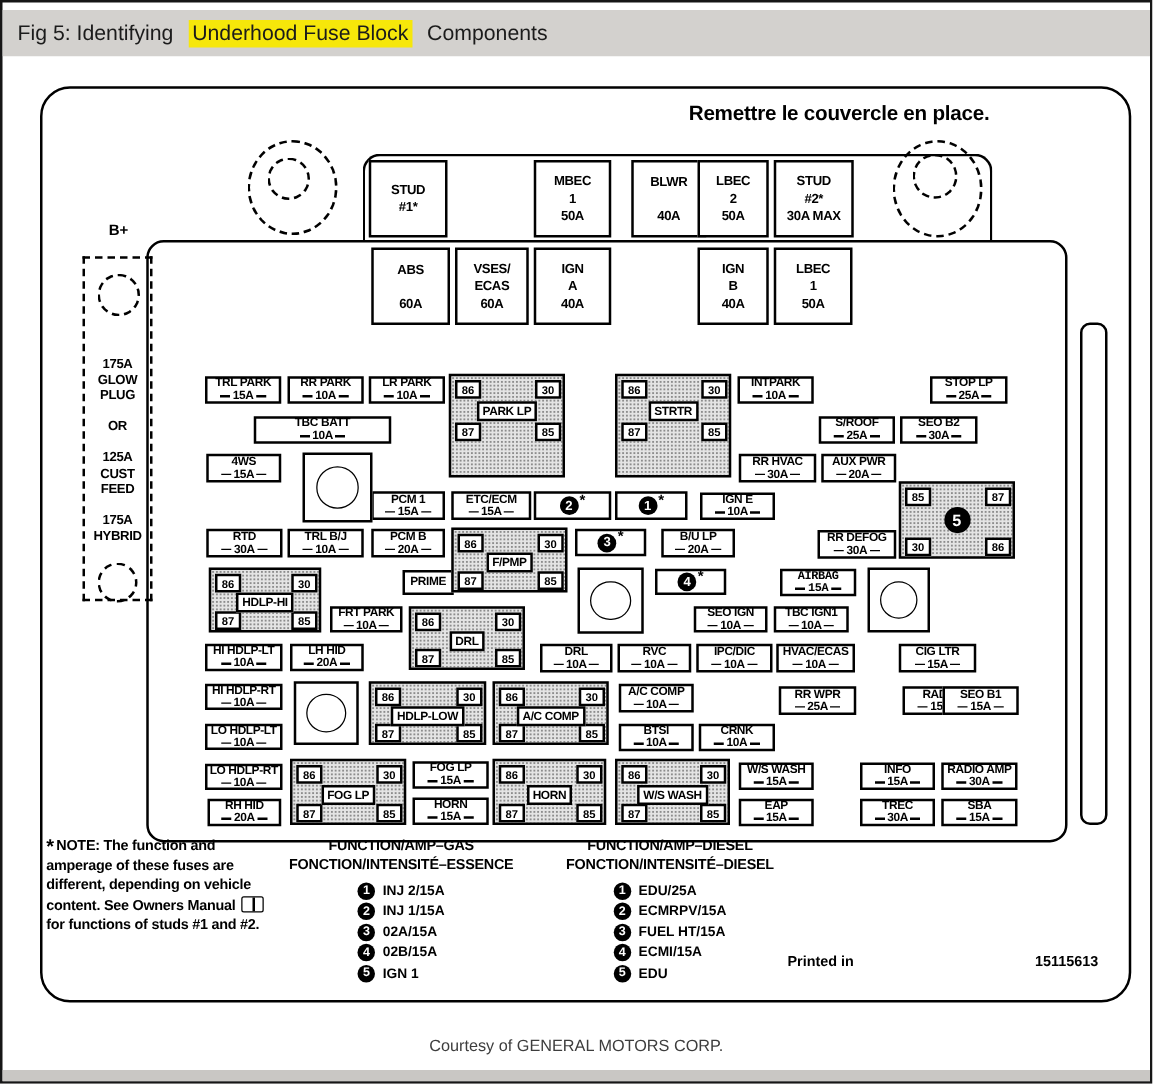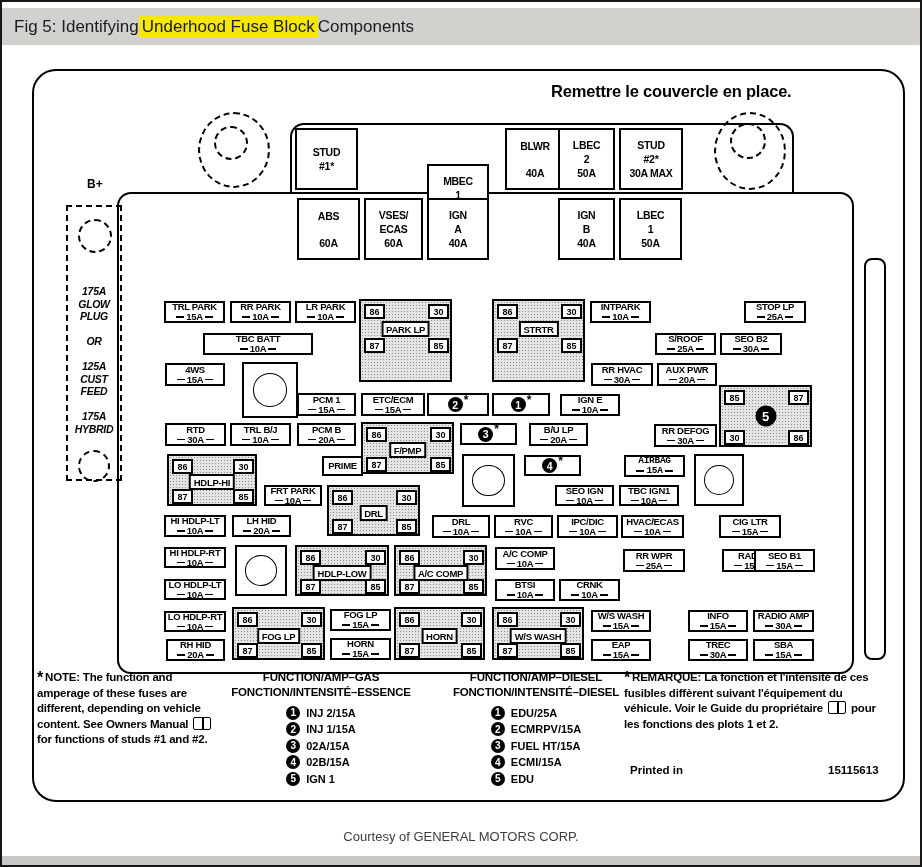--- a/index.html
+++ b/index.html
@@ -1,20 +1,20 @@
 <!DOCTYPE html>
 <html><head>
 <meta charset="utf-8">
 <style>
   html,body{margin:0;padding:0;background:#fff;}
   #screen{position:relative;width:922px;height:867px;background:#fff;border:2px solid #161616;
           box-sizing:border-box;overflow:hidden;font-family:"Liberation Sans",sans-serif;color:#000;}
   
   .titlebar{position:absolute;top:6px;left:0;right:0;height:37px;background:#d3d1ce;
-            display:flex;align-items:center;padding-left:12px;font-size:17px;color:#1b1b1b;}
+            display:flex;align-items:center;padding-left:12px;font-size:17px;color:#1b1b1b;gap:12px;}
   .titlebar .hl{background:#f6e70a;padding:1px 3px;}
   .bottombar{position:absolute;bottom:0;left:0;right:0;height:9px;background:#c9c7c4;}
   .footer{position:absolute;bottom:21px;left:0;width:100%;text-align:center;font-size:13px;color:#3d3d3d;}
   
   .cover{position:absolute;left:30px;top:67px;width:873px;height:733px;border:2.5px solid #000;
          border-radius:24px;box-sizing:border-box;}
   .covnote{position:absolute;font-size:16.5px;font-weight:bold;letter-spacing:-0.2px;}
   
   .block{position:absolute;left:115px;top:190px;width:737px;height:482px;border:2px solid #000;
          border-radius:14px;box-sizing:border-box;}
@@ -78,21 +78,21 @@
     <span class="hl">Underhood Fuse Block</span>
     <span> Components</span>
   </div>
 
   <div class="cover"></div>
 
   <div class="covnote" style="left:549px;top:80px;">Remettre le couvercle en place.</div>
 
   <div class="bplus-label" style="left:85px;top:175px;position:absolute;">B+</div>
 
-  <div class="abs bplus" style="left:64px;top:203px;width:56px;height:276px;font-style:italic;">
+  <div class="abs bplus" style="left:64px;top:203px;width:56px;height:276px;">
     <div class="dcirc abs" style="left:10px;top:12px;width:34px;height:34px;"></div>
     <div class="txt">
         <div>175A</div>
         <div>GLOW</div>
         <div>PLUG</div>
         <div>&nbsp;</div>
         <div>OR</div>
         <div>&nbsp;</div>
         <div>125A</div>
         <div>CUST</div>
@@ -301,21 +301,21 @@
         <div class="amp"><i></i>30A<i></i></div>
       </div>
       <div class="abs fuse" style="left: 751px; top: 637px; width: 61px; height: 22px;">
         <div>SBA</div>
         <div class="amp"><i></i>15A<i></i></div>
       </div>
       <div class="abs maxi" style="left: 293px; top: 126px; width: 63px; height: 62px;">
         <div style="min-height: 13px;">STUD</div>
         <div style="min-height: 13px;">#1*</div>
       </div>
-      <div class="abs maxi" style="left: 425px; top: 126px; width: 62px; height: 62px; margin-top: 36px;">
+      <div class="abs maxi" style="left: 425px; top: 126px; width: 62px; height: 62px;">
         <div style="min-height: 13px;">MBEC</div>
         <div style="min-height: 13px;">1</div>
         <div style="min-height: 13px;">50A</div>
       </div>
       <div class="abs maxi" style="left: 503px; top: 126px; width: 60px; height: 62px;">
         <div style="min-height: 13px;">BLWR</div>
         <div style="min-height: 13px;"></div>
         <div style="min-height: 13px;">40A</div>
       </div>
       <div class="abs maxi" style="left: 556px; top: 126px; width: 57px; height: 62px;">
@@ -505,24 +505,19 @@
           <span>FUEL HT/15A</span>
         </div><div class="row">
           <span class="lcirc">4</span>
           <span>ECMI/15A</span>
         </div><div class="row">
           <span class="lcirc">5</span>
           <span>EDU</span>
         </div></div>
   </div>
 
-  <div class="note" style="left:622px;top:668px;width:262px;">
-    <span class="bigstar">*</span><span>REMARQUE:  La fonction et l'intensité de ces fusibles diffèrent suivant l'équipement du véhicule. Voir le Guide du propriétaire</span>
-    <span class="book"></span>
-    <span>pour les fonctions des plots 1 et 2.</span>
-  </div>
 
   <div class="printed" style="left:628px;top:762px;">Printed in</div>
   <div class="printed" style="left:826px;top:762px;">15115613</div>
 
   <div class="footer">Courtesy of GENERAL MOTORS CORP.</div>
   <div class="bottombar"></div>
 </div>
 
 </body></html>

